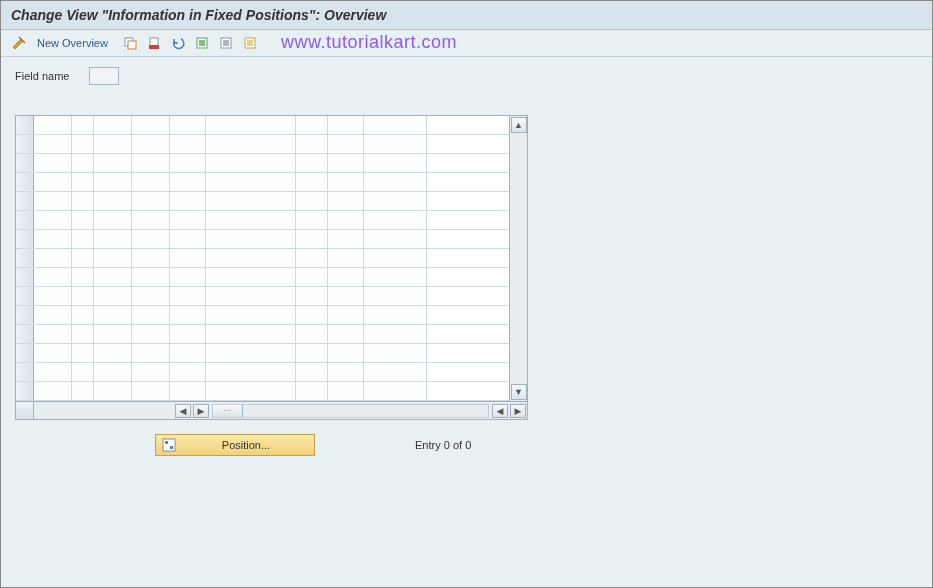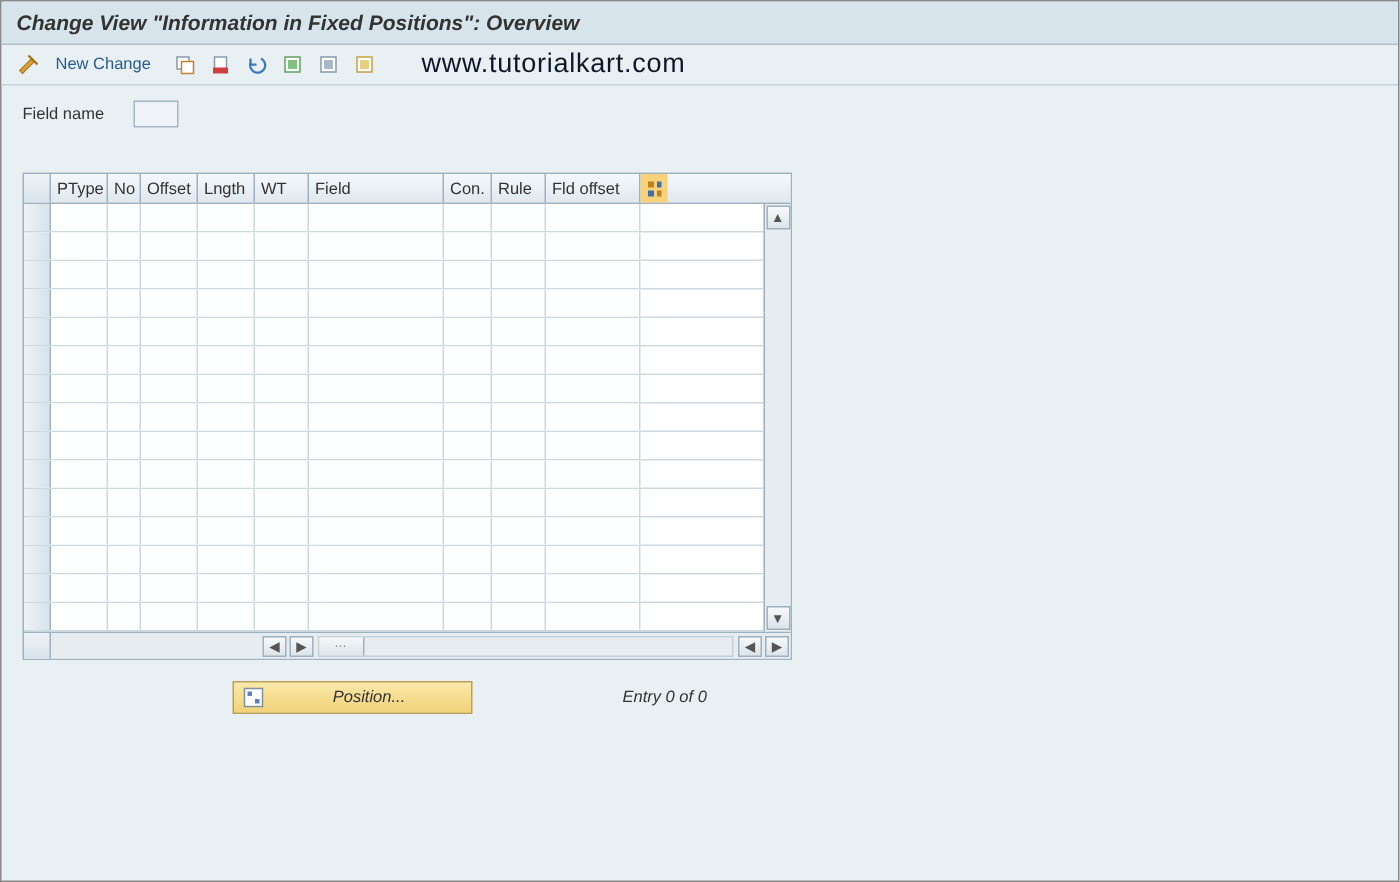--- a/index.html
+++ b/index.html
@@ -44,21 +44,21 @@
       color: #2a5a8a;
       font-size: 11px;
       padding: 0 8px 0 4px;
       cursor: pointer;
     }
     .watermark {
       position: absolute;
       left: 280px;
       top: 2px;
       font-size: 18px;
-      color: #0f172a;
+      color: #8b5cf6;
       font-weight: normal;
       letter-spacing: 0.5px;
       pointer-events: none;
     }
     .content {
       padding: 10px 14px;
     }
     .form-row {
       display: flex;
       align-items: center;
@@ -198,21 +198,20 @@
       font-size:8px;
       letter-spacing:1px;
     }
     .footer-row {
       width: 513px;
       display: flex;
       align-items: center;
       margin-top: 14px;
       padding-left: 140px;
       gap: 100px;
-      font-style: italic;
     }
     .position-btn {
       width: 160px;
       height: 22px;
       background: linear-gradient(#fbe9a9, #f0d278);
       border: 1px solid #c0a050;
       display: flex;
       align-items: center;
       gap: 8px;
       padding: 0 6px;
@@ -238,21 +237,21 @@
 
 <div class="title-bar">Change View "Information in Fixed Positions": Overview</div>
 
 <div class="toolbar">
   <div class="toolbar-icon">
     <svg width="16" height="16">
         <path d="M2 12 L10 4 L12 6 L4 14 Z" fill="#d8a030" stroke="#a07020" stroke-width="0.7"></path>
         <path d="M8 2 L14 8" stroke="#a07020" stroke-width="1.5" fill="none"></path>
       </svg>
   </div>
-  <span class="new-entries">New Change</span>
+  <span class="new-entries">New Overview</span>
   <div class="toolbar-icon">
     <svg width="14" height="14">
         <rect x="2" y="2" width="8" height="8" fill="#fff" stroke="#8899aa"></rect>
         <rect x="5" y="5" width="8" height="8" fill="#fff" stroke="#cc8030"></rect>
       </svg>
   </div>
   <div class="toolbar-icon">
     <svg width="14" height="14">
         <rect x="3" y="2" width="8" height="10" fill="#fff" stroke="#8899aa"></rect>
         <rect x="2" y="9" width="10" height="4" fill="#d04040"></rect>
@@ -285,40 +284,20 @@
   <div class="watermark">www.tutorialkart.com</div>
 </div>
 
 <div class="content">
   <div class="form-row">
     <span class="form-label">Field name</span>
     <input class="form-input" value="" style="">
   </div>
 
   <div class="table-wrap">
-    <div class="table-header" id="thead">
-        <div class="th th-sel"></div>
-        <div class="th" style="width: 38px;">PType</div>
-        <div class="th" style="width: 22px;">No</div>
-        <div class="th" style="width: 38px;">Offset</div>
-        <div class="th" style="width: 38px;">Lngth</div>
-        <div class="th" style="width: 36px;">WT</div>
-        <div class="th" style="width: 90px;">Field</div>
-        <div class="th" style="width: 32px;">Con.</div>
-        <div class="th" style="width: 36px;">Rule</div>
-        <div class="th" style="width: 63px;">Fld offset</div>
-        <div class="th th-config">
-          <svg width="12" height="12">
-            <rect x="1" y="1" width="4" height="4" fill="#c08020"></rect>
-            <rect x="7" y="1" width="4" height="4" fill="#4070b0"></rect>
-            <rect x="1" y="7" width="4" height="4" fill="#4070b0"></rect>
-            <rect x="7" y="7" width="4" height="4" fill="#c08020"></rect>
-          </svg>
-        </div>
-      </div>
     <div class="table-body">
       <div class="rows-col" id="tbody">
           <div class="row">
             <div class="row-sel"></div>
             <div class="cell" style="width: 38px;"></div>
             <div class="cell" style="width: 22px;"></div>
             <div class="cell" style="width: 38px;"></div>
             <div class="cell" style="width: 38px;"></div>
             <div class="cell" style="width: 36px;"></div>
             <div class="cell" style="width: 90px;"></div>

